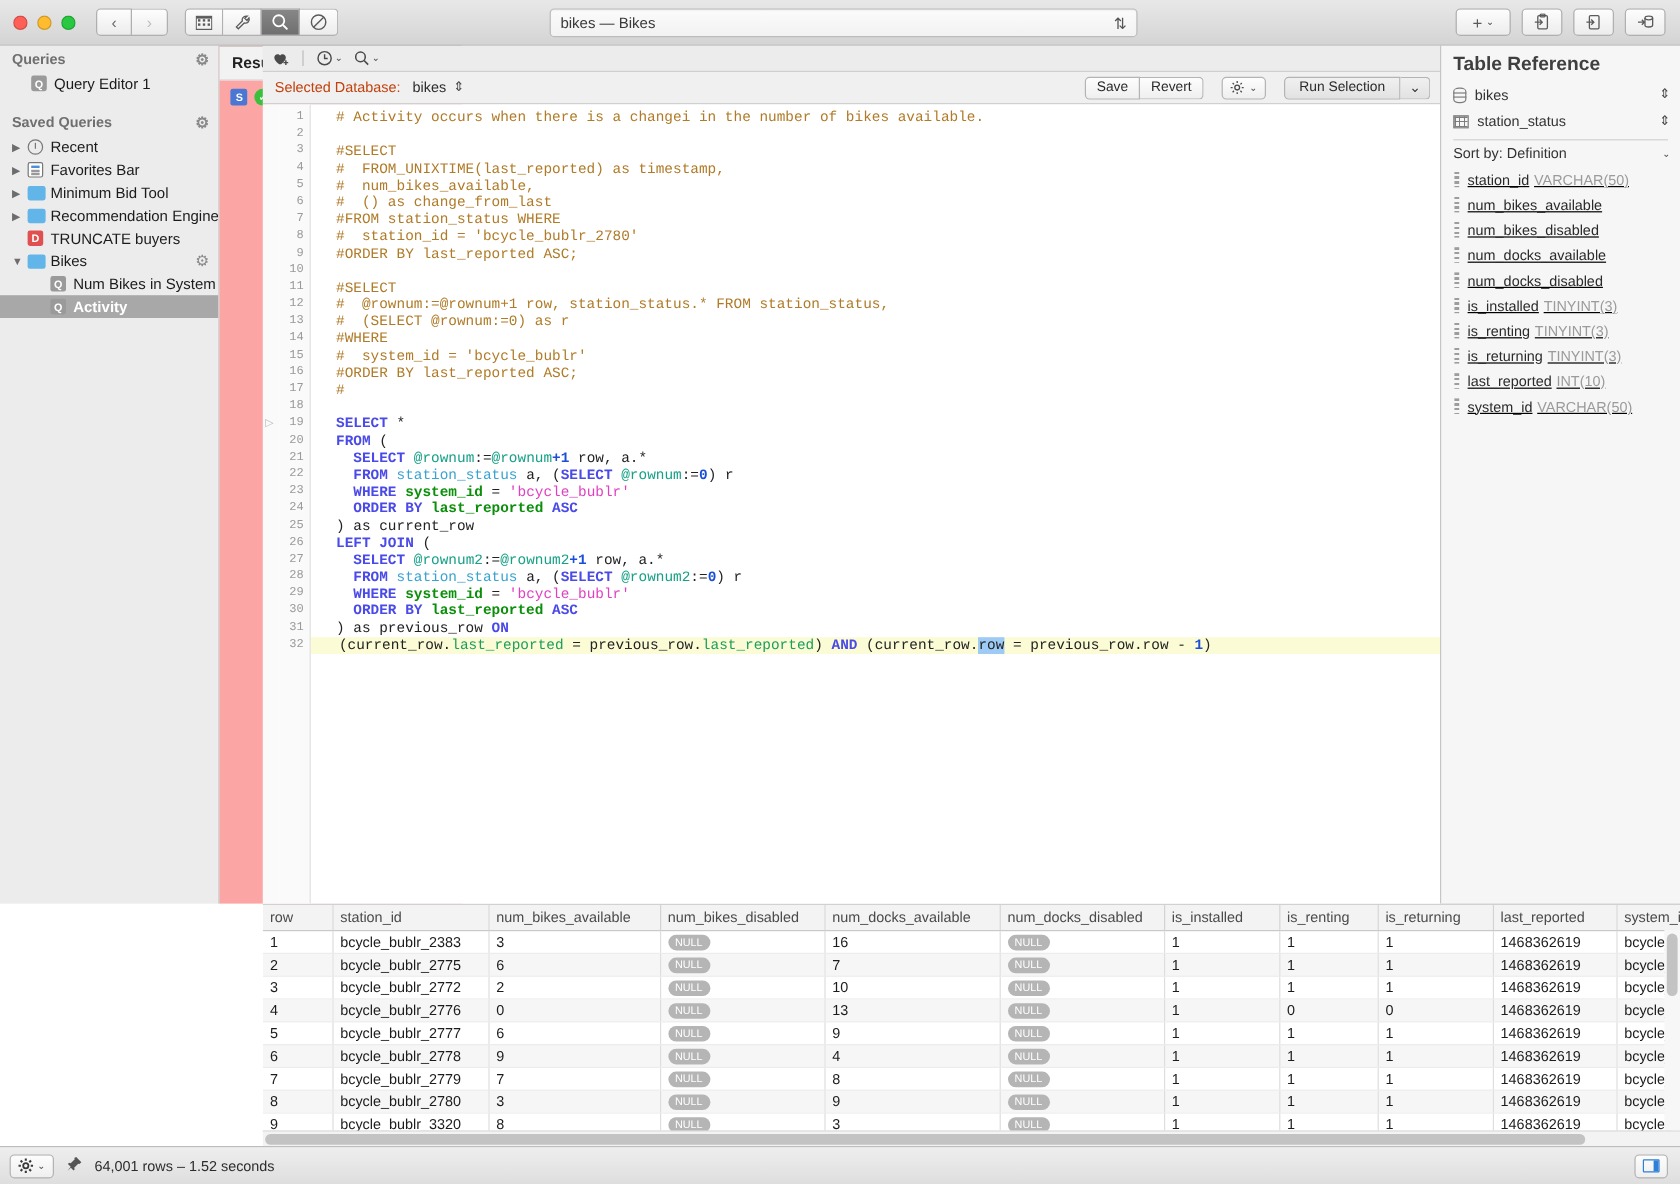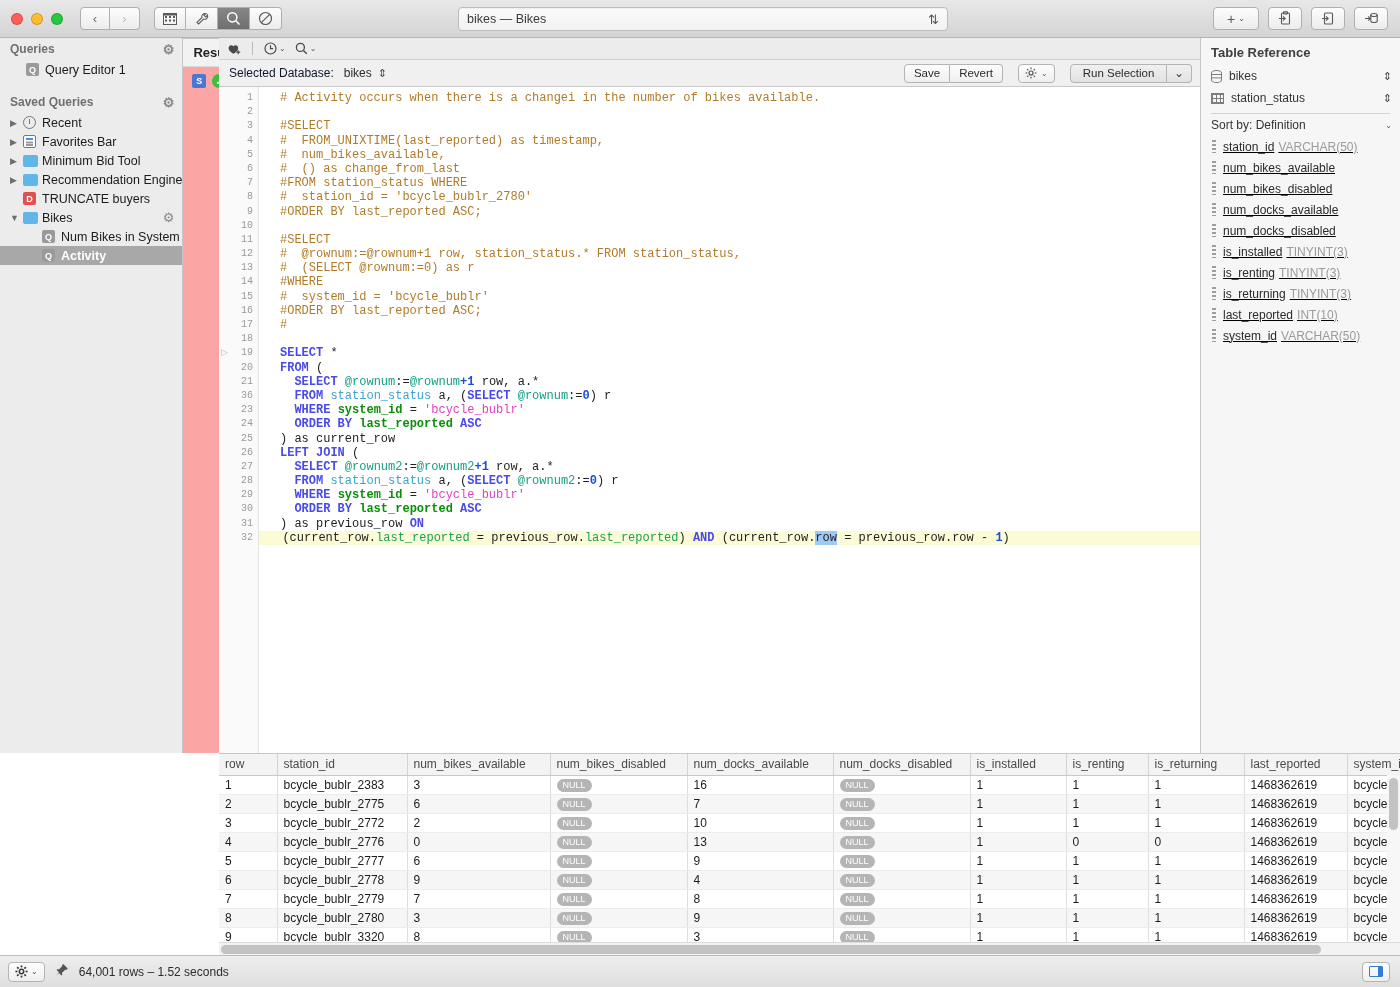--- a/index.html
+++ b/index.html
@@ -160,21 +160,21 @@
   }
   .tb-item { display: flex; align-items: center; gap: 2px; color: #4a4a4a; font-size: 12px; }
   .tb-div { width: 1px; height: 13px; background: #bbb; margin: 0 2px; }
   .caret { font-size: 8px; color: #5a5a5a; }
 
   .db-bar {
     height: 27px; flex: 0 0 27px; background: #f0f0f0;
     border-bottom: 1px solid #c9c9c9; display: flex; align-items: center;
     padding: 0 8px 0 10px; gap: 6px;
   }
-  .db-bar .lab { color: #0f172a; font-size: 12px; }
+  .db-bar .lab { color: #c2410c; font-size: 12px; }
   .db-bar .val { color: #2c2c2c; font-size: 12px; margin-left: 4px; }
   .stepper { color: #444; font-size: 11px; line-height: 1; }
   .db-spacer { flex: 1; }
   .btn-seg { display: flex; }
   .btn {
     height: 19px; padding: 0 9px;
     background: linear-gradient(to bottom,#fdfdfd,#efefef);
     border: 1px solid #b4b4b4; color: #2b2b2b; font-size: 11.5px;
     display: flex; align-items: center; justify-content: center;
   }
@@ -213,21 +213,21 @@
   .num { color: #1b4fd8; font-weight: bold; }
   .fld { color: #1a9e5c; }
   .op { color: #222; }
   .sel-tok { background: #9ecbf5; }
 
   
   .tref {
     width: 200px; flex: 0 0 200px; background: #f6f6f6;
     border-left: 1px solid #c6c6c6; padding: 0 0 0 0;
   }
-  .tref-title { font-weight: bold; font-size: 13px; color: #3f3f3f; padding: 7px 10px 5px 10px; }
+  .tref-title { font-weight: bold; font-size: 16px; color: #3f3f3f; padding: 7px 10px 5px 10px; }
   .tref-sel {
     display: flex; align-items: center; height: 22px; padding: 0 8px 0 10px; gap: 7px;
     font-size: 12px; color: #333;
   }
   .tref-sel .nm { flex: 1; }
   .ic-db {
     width: 11px; height: 13px; border: 1.3px solid #7d7d7d; border-radius: 5px/3px;
     position: relative; flex: 0 0 11px;
   }
   .ic-db:after {
@@ -561,21 +561,21 @@
             <div>12</div>
             <div>13</div>
             <div>14</div>
             <div>15</div>
             <div>16</div>
             <div>17</div>
             <div>18</div>
             <div>19</div>
             <div>20</div>
             <div>21</div>
-            <div>36</div>
+            <div>22</div>
             <div>23</div>
             <div>24</div>
             <div>25</div>
             <div>26</div>
             <div>27</div>
             <div>28</div>
             <div>29</div>
             <div>30</div>
             <div>31</div>
             <div>32</div>

